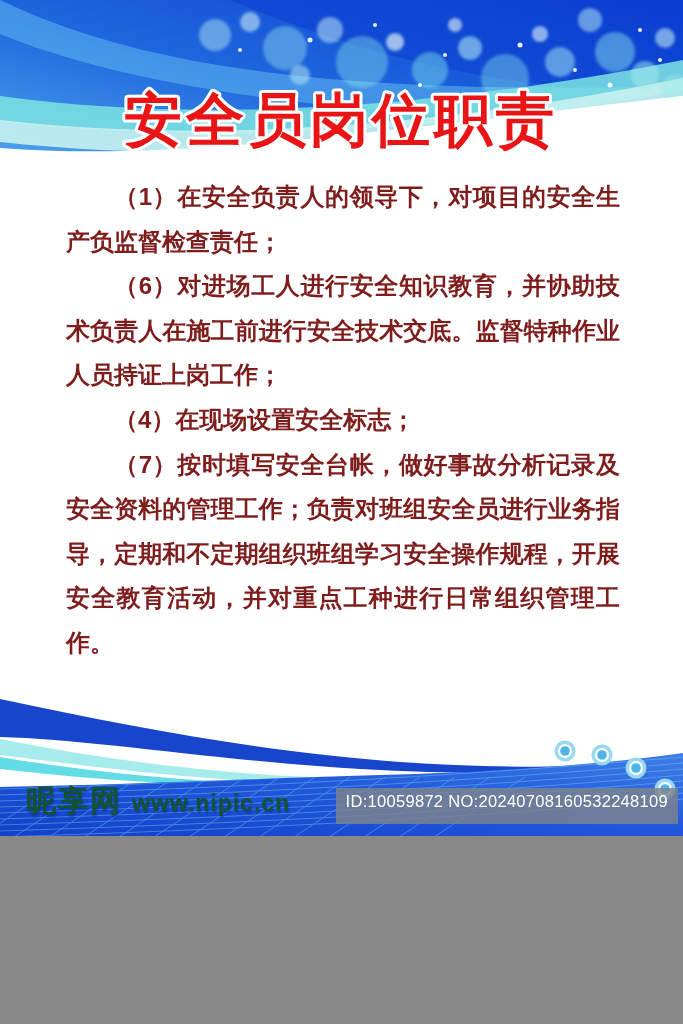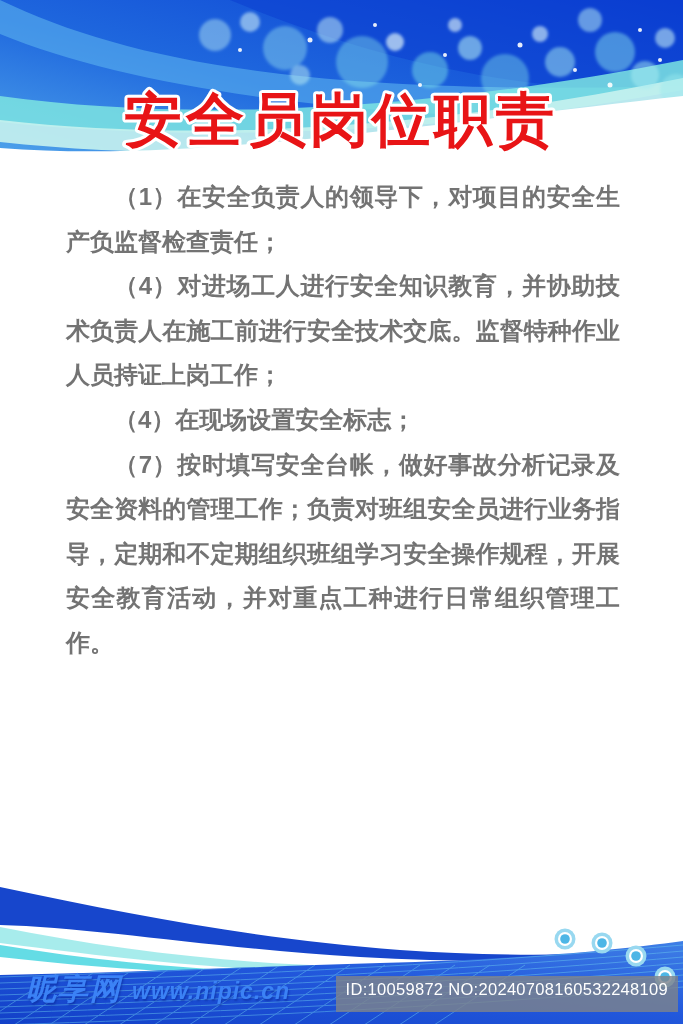--- a/index.html
+++ b/index.html
@@ -1,48 +1,47 @@
 <!DOCTYPE html>
 <html><head>
 <meta charset="utf-8">
 <style>
   html,body{margin:0;padding:0;background:#888;}
   .poster{
     position:relative;
-    width:683px;height:1024px;
+    width:683px;height:836px;
     margin:0 auto;
     background:#ffffff;
     overflow:hidden;
     font-family:"Liberation Sans","DejaVu Sans",sans-serif;
   }
   .header-art{position:absolute;top:0;left:0;width:683px;height:175px;}
   .footer-art{position:absolute;bottom:0;left:0;width:683px;height:145px;}
   .title-svg-text{
     font-family:"Liberation Sans","DejaVu Sans",sans-serif;
     font-weight:bold;
   }
   .body-text{
     position:absolute;
     top:175px;left:66px;width:554px;
-    color:#737373;
+    color:#7f1d1d;
     font-size:24px;
     font-weight:700;
     line-height:44.6px;
     text-align:justify;
   }
   .body-text p{
     margin:0;
     text-indent:2em;
   }
   .watermark{
     position:absolute;
     left:26px;bottom:14px;
     display:flex;align-items:baseline;gap:10px;
-    color:#3b82f6;
-    font-style:italic;
+    color:#14532d;
     font-weight:bold;
     text-shadow:1px 2px 2px rgba(10,40,150,.55);
     z-index:5;
   }
   .watermark .site-name{font-size:30px;letter-spacing:2px;}
   .watermark .site-url{font-size:23px;letter-spacing:1px;}
   .id-bar{
     position:absolute;
     right:5px;bottom:12px;
     background:rgba(125,131,140,.82);
@@ -114,21 +113,21 @@
         <circle cx="660" cy="60" r="2"></circle>
     </g>
 
     <path d="M0,148 C180,162 380,130 683,96 L683,175 H0 Z" fill="#ffffff"></path>
 
     <text class="title-svg-text" x="341" y="140" text-anchor="middle" font-size="58" letter-spacing="4" fill="#e81416" stroke="#ffffff" stroke-width="6" stroke-linejoin="round" paint-order="stroke">安全员岗位职责</text>
   </svg>
 
   <div class="body-text">
     <p>（1）在安全负责人的领导下，对项目的安全生产负监督检查责任；</p>
-    <p>（4）对进场工人进行安全知识教育，并协助技术负责人在施工前进行安全技术交底。监督特种作业人员持证上岗工作；</p>
+    <p>（6）对进场工人进行安全知识教育，并协助技术负责人在施工前进行安全技术交底。监督特种作业人员持证上岗工作；</p>
     <p>（4）在现场设置安全标志；</p>
     <p>（7）按时填写安全台帐，做好事故分析记录及安全资料的管理工作；负责对班组安全员进行业务指导，定期和不定期组织班组学习安全操作规程，开展安全教育活动，并对重点工种进行日常组织管理工作。</p>
   </div>
 
   <svg class="footer-art" viewBox="0 0 683 145">
     <defs>
       <linearGradient id="ftrWave" x1="0" y1="1" x2="1" y2="0">
         <stop offset="0" stop-color="#1240c8"></stop>
         <stop offset="0.55" stop-color="#2258dc"></stop>
         <stop offset="1" stop-color="#3f7fe6"></stop>

